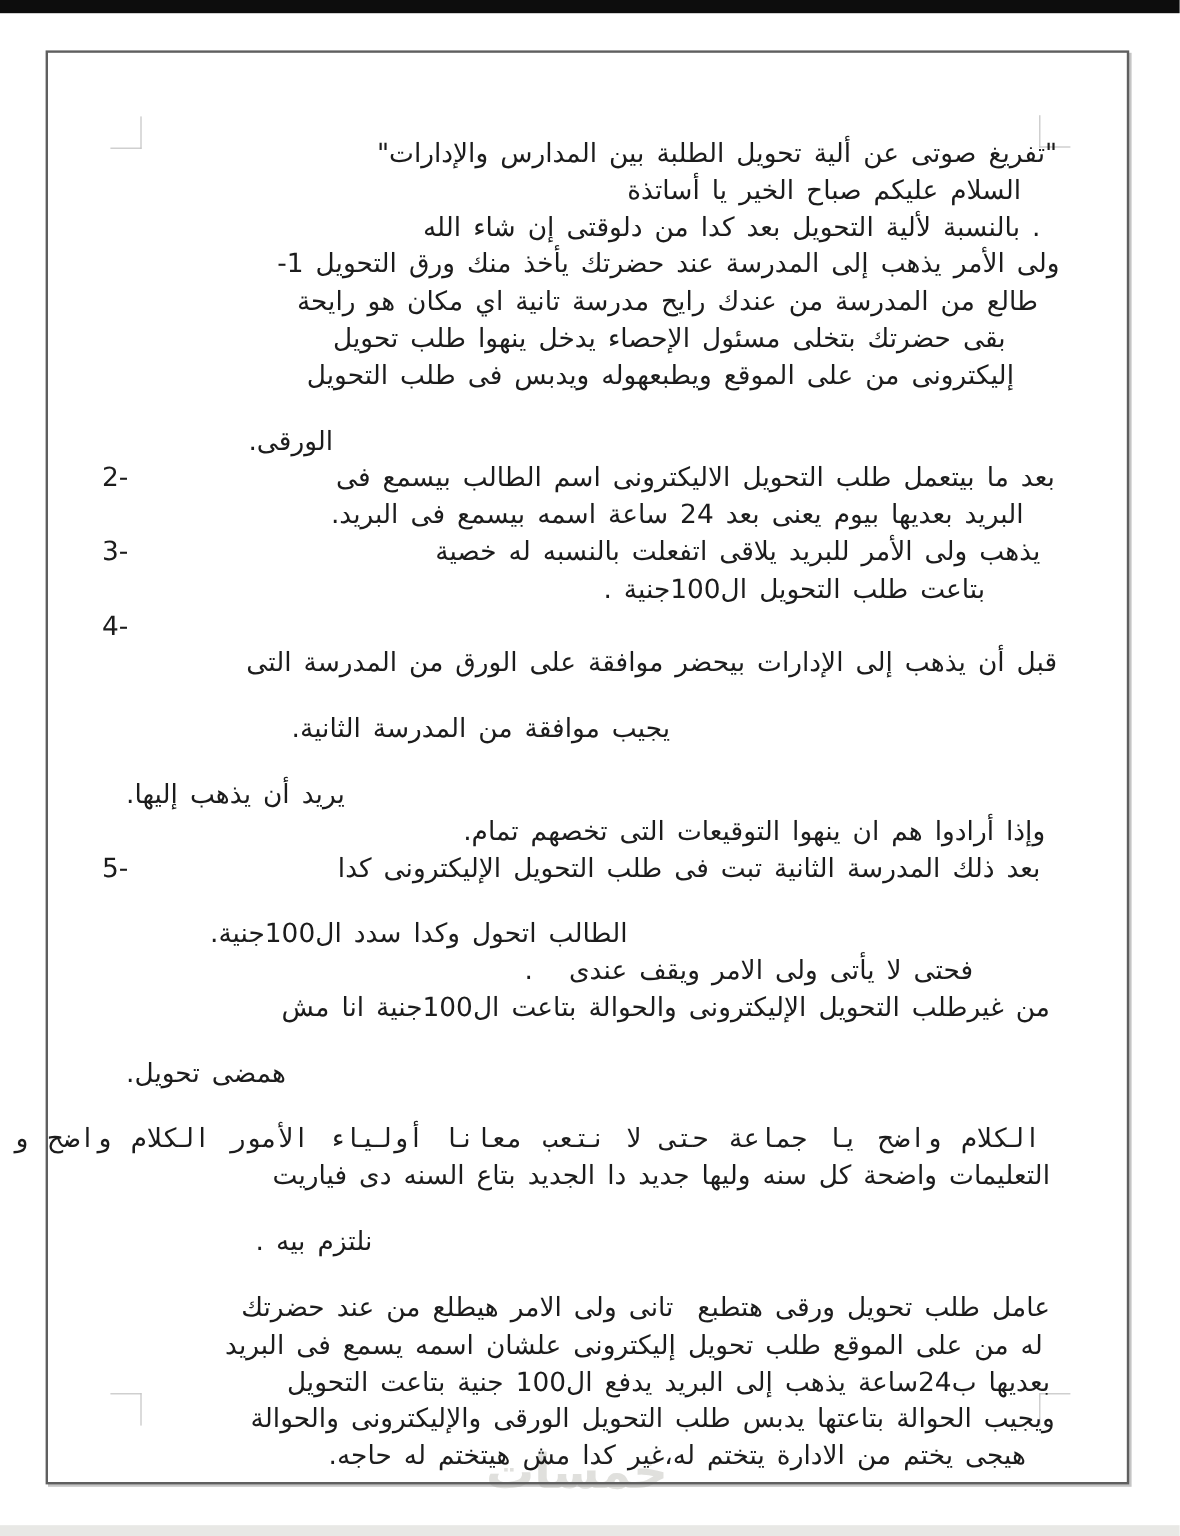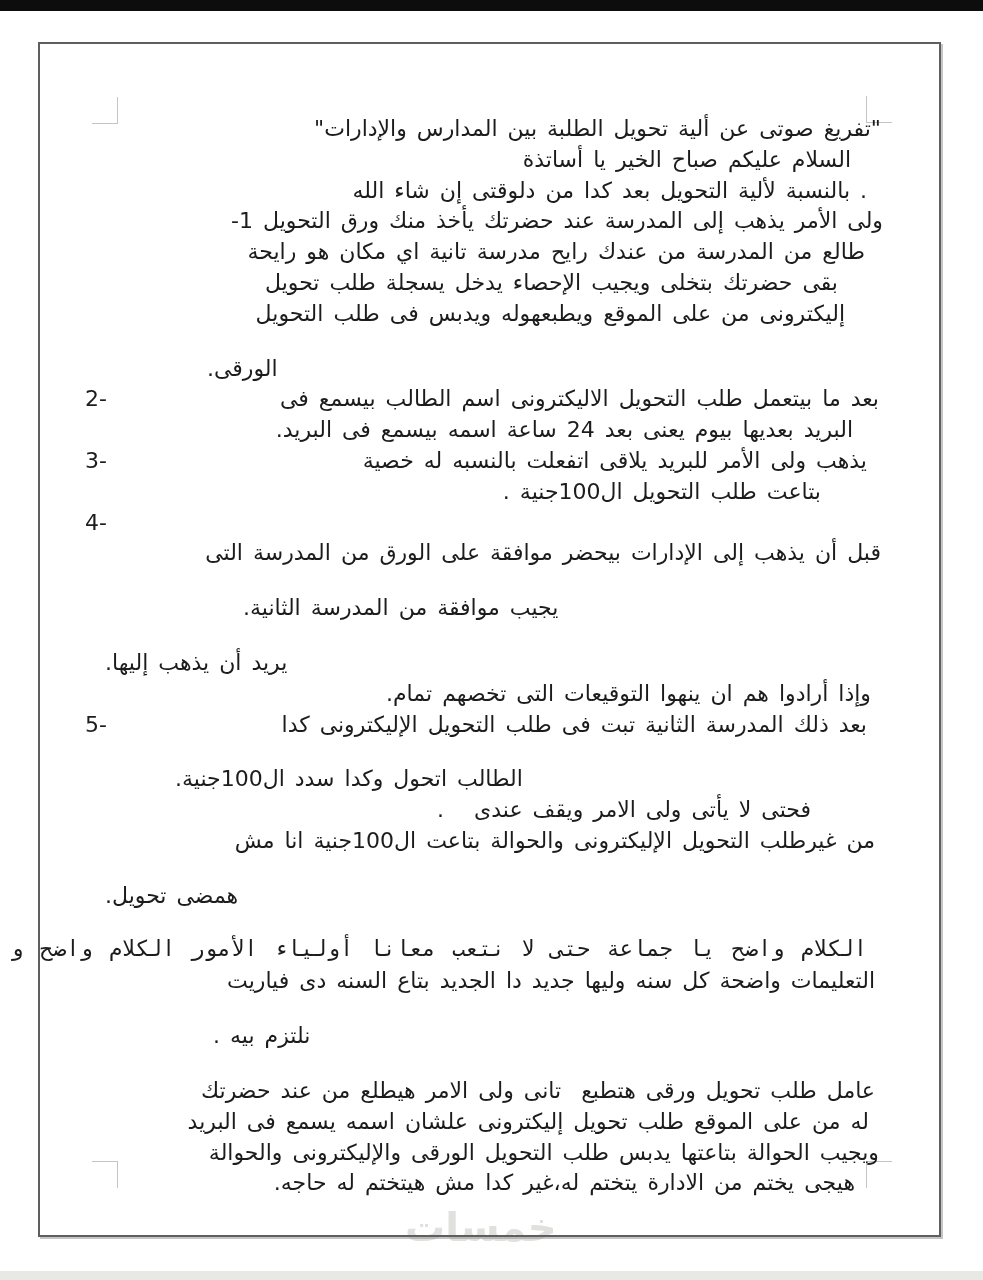--- a/index.html
+++ b/index.html
@@ -53,21 +53,21 @@
 <div class="crop br"></div>
 
 <div class="watermark">خمسات</div>
 
 <div class="text-block">
     <div class="line r" dir="rtl" style="padding-right: 2px;">"تفريغ صوتى عن ألية تحويل الطلبة بين المدارس والإدارات"</div>
     <div class="line r" dir="rtl" style="padding-right: 32px;">السلام عليكم صباح الخير يا أساتذة</div>
     <div class="line r" dir="rtl" style="padding-right: 16px;">. بالنسبة لألية التحويل بعد كدا من دلوقتى إن شاء الله</div>
     <div class="line r" dir="rtl" style="padding-right: 0px;">ولى الأمر يذهب إلى المدرسة عند حضرتك يأخذ منك ورق التحويل&nbsp;<bdo dir="ltr">-1</bdo></div>
     <div class="line r" dir="rtl" style="padding-right: 18px;">طالع من المدرسة من عندك رايح مدرسة تانية اي مكان هو رايحة</div>
-    <div class="line r" dir="rtl" style="padding-right: 45px;">بقى حضرتك بتخلى ويجيب الإحصاء يدخل يسجلة طلب تحويل</div>
+    <div class="line r" dir="rtl" style="padding-right: 45px;">بقى حضرتك بتخلى مسئول الإحصاء يدخل ينهوا طلب تحويل</div>
     <div class="line r" dir="rtl" style="padding-right: 38px;">إليكترونى من على الموقع ويطبعهوله ويدبس فى طلب التحويل</div>
     <div class="line l" dir="rtl" style="padding-left: 122px;">الورقى.</div>
     <div class="line fx" style="padding-right: 4px;">
       <span class="num">2-</span>
       <span class="t" dir="rtl">بعد ما بيتعمل طلب التحويل الاليكترونى اسم الطالب بيسمع فى</span>
     </div>
     <div class="line r" dir="rtl" style="padding-right: 30px;">البريد بعديها بيوم يعنى بعد 24 ساعة اسمه بيسمع فى البريد.</div>
     <div class="line fx" style="padding-right: 16px;">
       <span class="num">3-</span>
       <span class="t" dir="rtl">يذهب ولى الأمر للبريد يلاقى اتفعلت بالنسبه له خصية</span>
@@ -88,17 +88,18 @@
     <div class="line r" dir="rtl" style="padding-right: 72px;">فحتى لا يأتى ولى الامر ويقف عندى&nbsp;&nbsp;&nbsp;.</div>
     <div class="line r" dir="rtl" style="padding-right: 8px;">من غيرطلب التحويل الإليكترونى والحوالة بتاعت ال100جنية انا مش</div>
     <div class="line l" dir="rtl" style="padding-left: 20px;">همضى تحويل.</div>
     <div class="gap" style="height: 24px;"></div>
     <div class="line r" dir="rtl" style="padding-right: 16px; font-family: Liberation Mono, monospace;">الكلام واضح يا جماعة حتى لا نتعب معانا أولياء الأمور الكلام واضح و</div>
     <div class="line r" dir="rtl" style="padding-right: 8px;">التعليمات واضحة كل سنه وليها جديد دا الجديد بتاع السنه دى فياريت</div>
     <div class="line l" dir="rtl" style="padding-left: 128px;">نلتزم بيه&nbsp;.</div>
     <div class="gap" style="height: 24px;"></div>
     <div class="line r" dir="rtl" style="padding-right: 8px;">عامل طلب تحويل ورقى هتطبع&nbsp; تانى ولى الامر هيطلع من عند حضرتك</div>
     <div class="line r" dir="rtl" style="padding-right: 14px;">له من على الموقع طلب تحويل إليكترونى علشان اسمه يسمع فى البريد</div>
+    <div class="line r" dir="rtl" style="padding-right: 8px;">بعديها ب24ساعة يذهب إلى البريد يدفع ال100 جنية بتاعت التحويل</div>
     <div class="line r" dir="rtl" style="padding-right: 4px;">ويجيب الحوالة بتاعتها يدبس طلب التحويل الورقى والإليكترونى والحوالة</div>
     <div class="line r" dir="rtl" style="padding-right: 28px;">هيجى يختم من الادارة يتختم له،غير كدا مش هيتختم له حاجه.</div>
   </div>
 
 <div class="bottom-bar"></div>
 
 </body></html>

